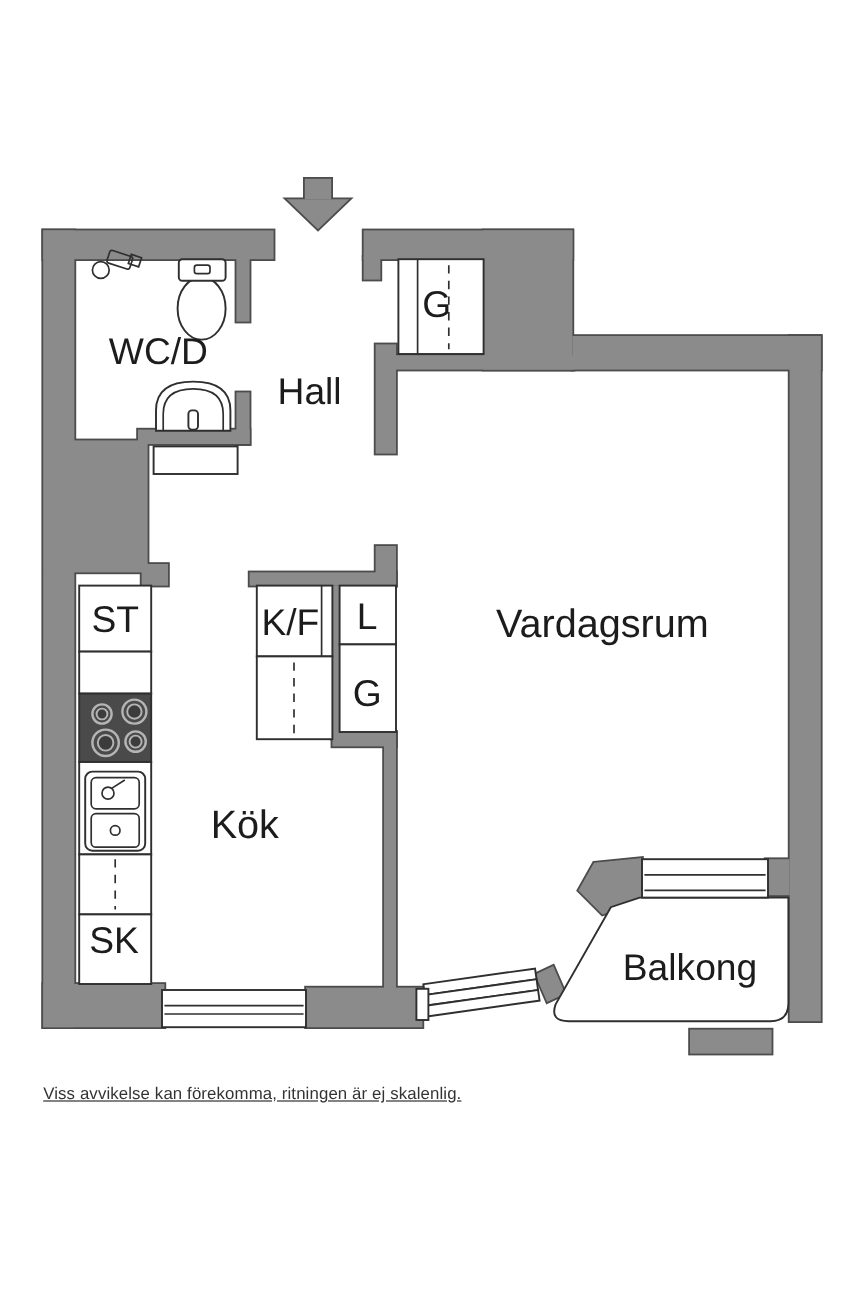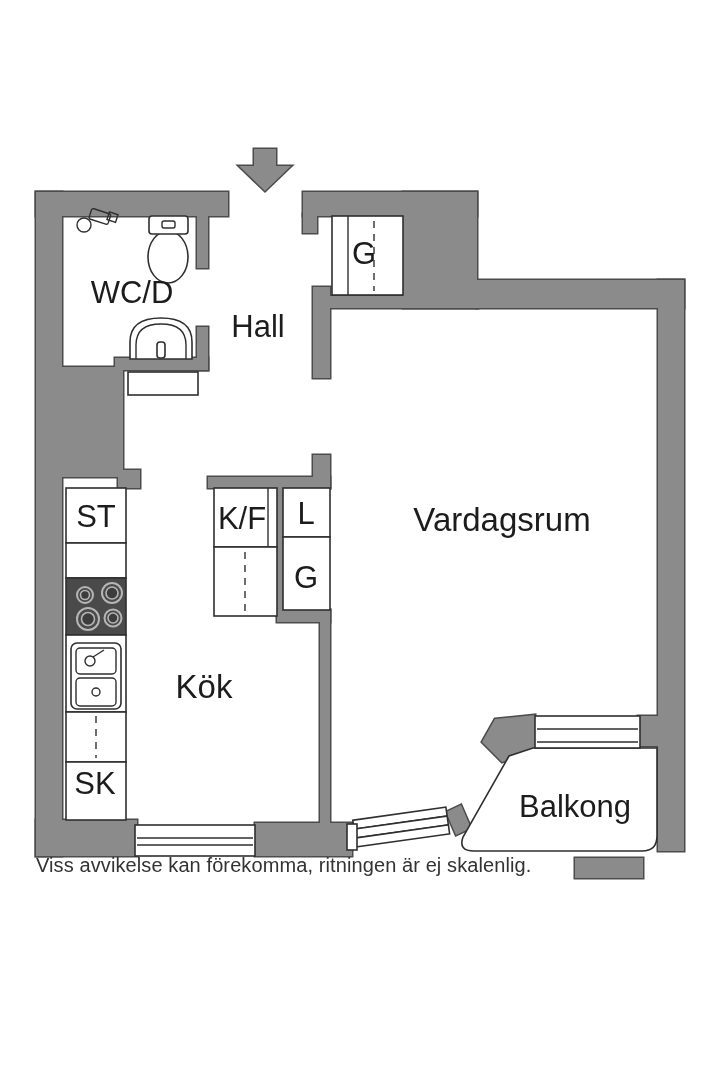--- a/index.html
+++ b/index.html
@@ -48,24 +48,25 @@
     font-family: "Liberation Sans", sans-serif;
     font-size: 31px;
     fill: var(--label-text, #1c1c1c);
     text-anchor: middle;
   }
   .label-lg { font-size: 33px; }
 
   .footer-note {
     position: absolute;
     left: 36px;
-    top: 854px;
-    font-size: 20px;
+    top: 903px;
+    font-size: 14px;
     color: var(--footer-text, #333333);
     letter-spacing: 0.1px;
+    text-decoration: underline;
   }
 </style>
 </head>
 <body>
 
 <div id="stage">
   <svg width="720" height="1080" viewBox="0 0 720 1080">
 
     <defs>
       <g id="walls">

